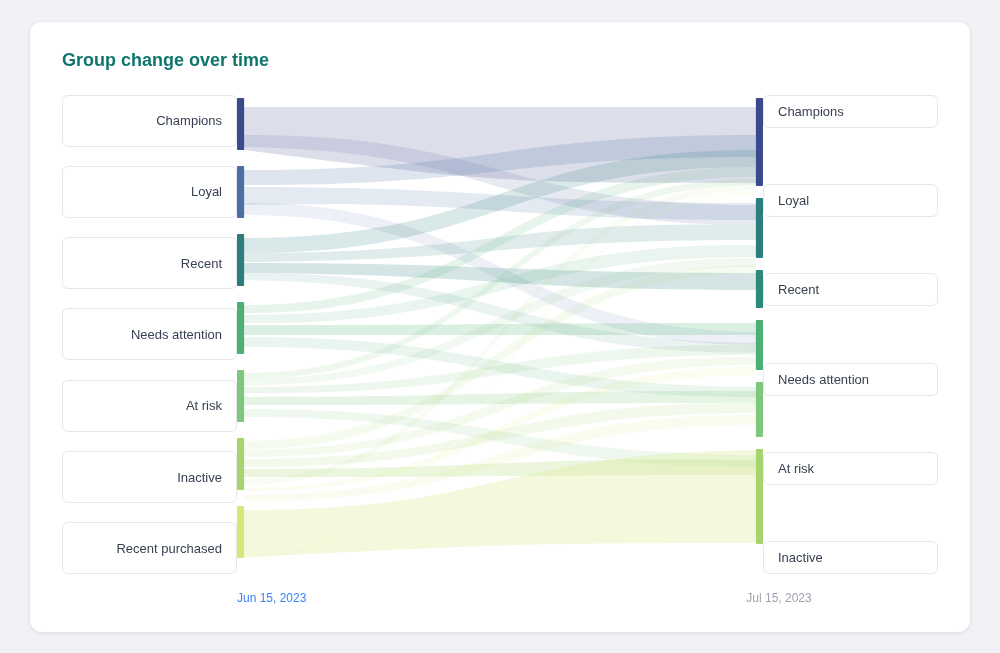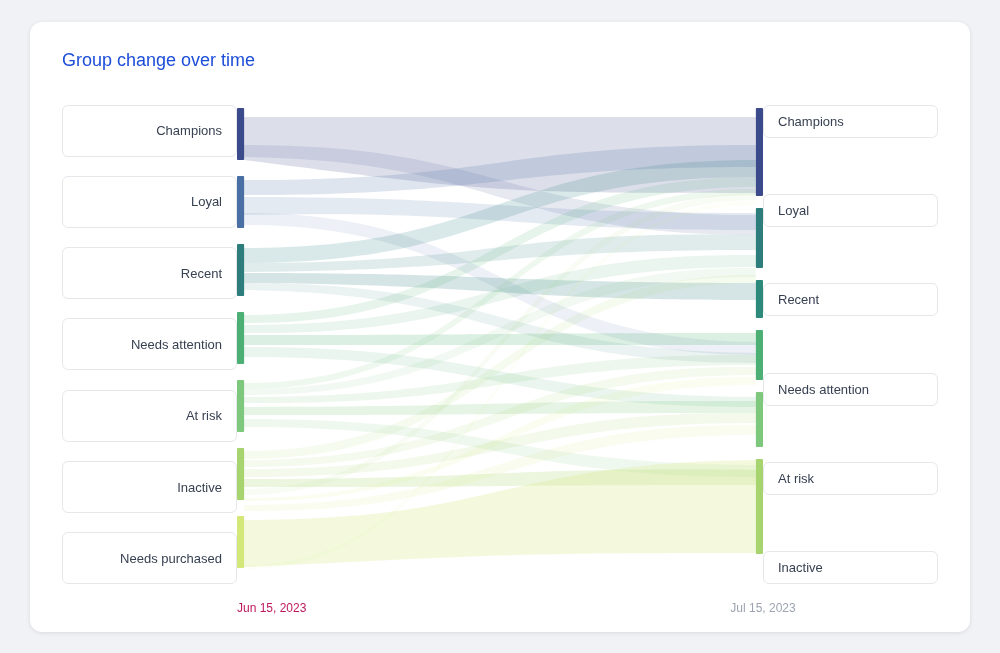--- a/index.html
+++ b/index.html
@@ -16,23 +16,23 @@
       background: #fff;
       border-radius: 12px;
       box-shadow: 0 1px 4px rgba(0,0,0,0.1);
       padding: 28px 32px 24px;
       width: 940px;
       height: 610px;
       position: relative;
     }
     .card-title {
       font-size: 18px;
-      font-weight: 400;
-      color: #1d4ed8;
-      margin-bottom: 34px;
+      font-weight: 700;
+      color: #0f766e;
+      margin-bottom: 24px;
     }
     .chart-area {
       position: relative;
       width: 100%;
       height: 510px;
       text-decoration: underline;
     }
     
     .labels-left {
       position: absolute;
@@ -80,26 +80,26 @@
       flex-direction: column;
       justify-content: space-between;
     }
 
     
     .date-left {
       position: absolute;
       bottom: 0;
       left: 175px;
       font-size: 12px;
-      color: #be185d;
+      color: #3b82f6;
     }
     .date-right {
       position: absolute;
       bottom: 0;
-      right: 175px;
+      right: 159px;
       font-size: 12px;
       color: #9ca3af;
       transform: translateX(50%);
     }
 
     
     .sankey-svg {
       position: absolute;
       left: 175px;
       top: 0;
@@ -114,21 +114,21 @@
   <div class="card-title">Group change over time</div>
   <div class="chart-area">
 
     <div class="labels-left">
       <div class="label-box">Champions</div>
       <div class="label-box">Loyal</div>
       <div class="label-box">Recent</div>
       <div class="label-box">Needs attention</div>
       <div class="label-box">At risk</div>
       <div class="label-box">Inactive</div>
-      <div class="label-box">Needs purchased</div>
+      <div class="label-box">Recent purchased</div>
     </div>
 
     <div class="labels-right-inner">
       <div class="label-box-right">Champions</div>
       <div class="label-box-right">Loyal</div>
       <div class="label-box-right">Recent</div>
       <div class="label-box-right">Needs attention</div>
       <div class="label-box-right">At risk</div>
       <div class="label-box-right">Inactive</div>
     </div>

